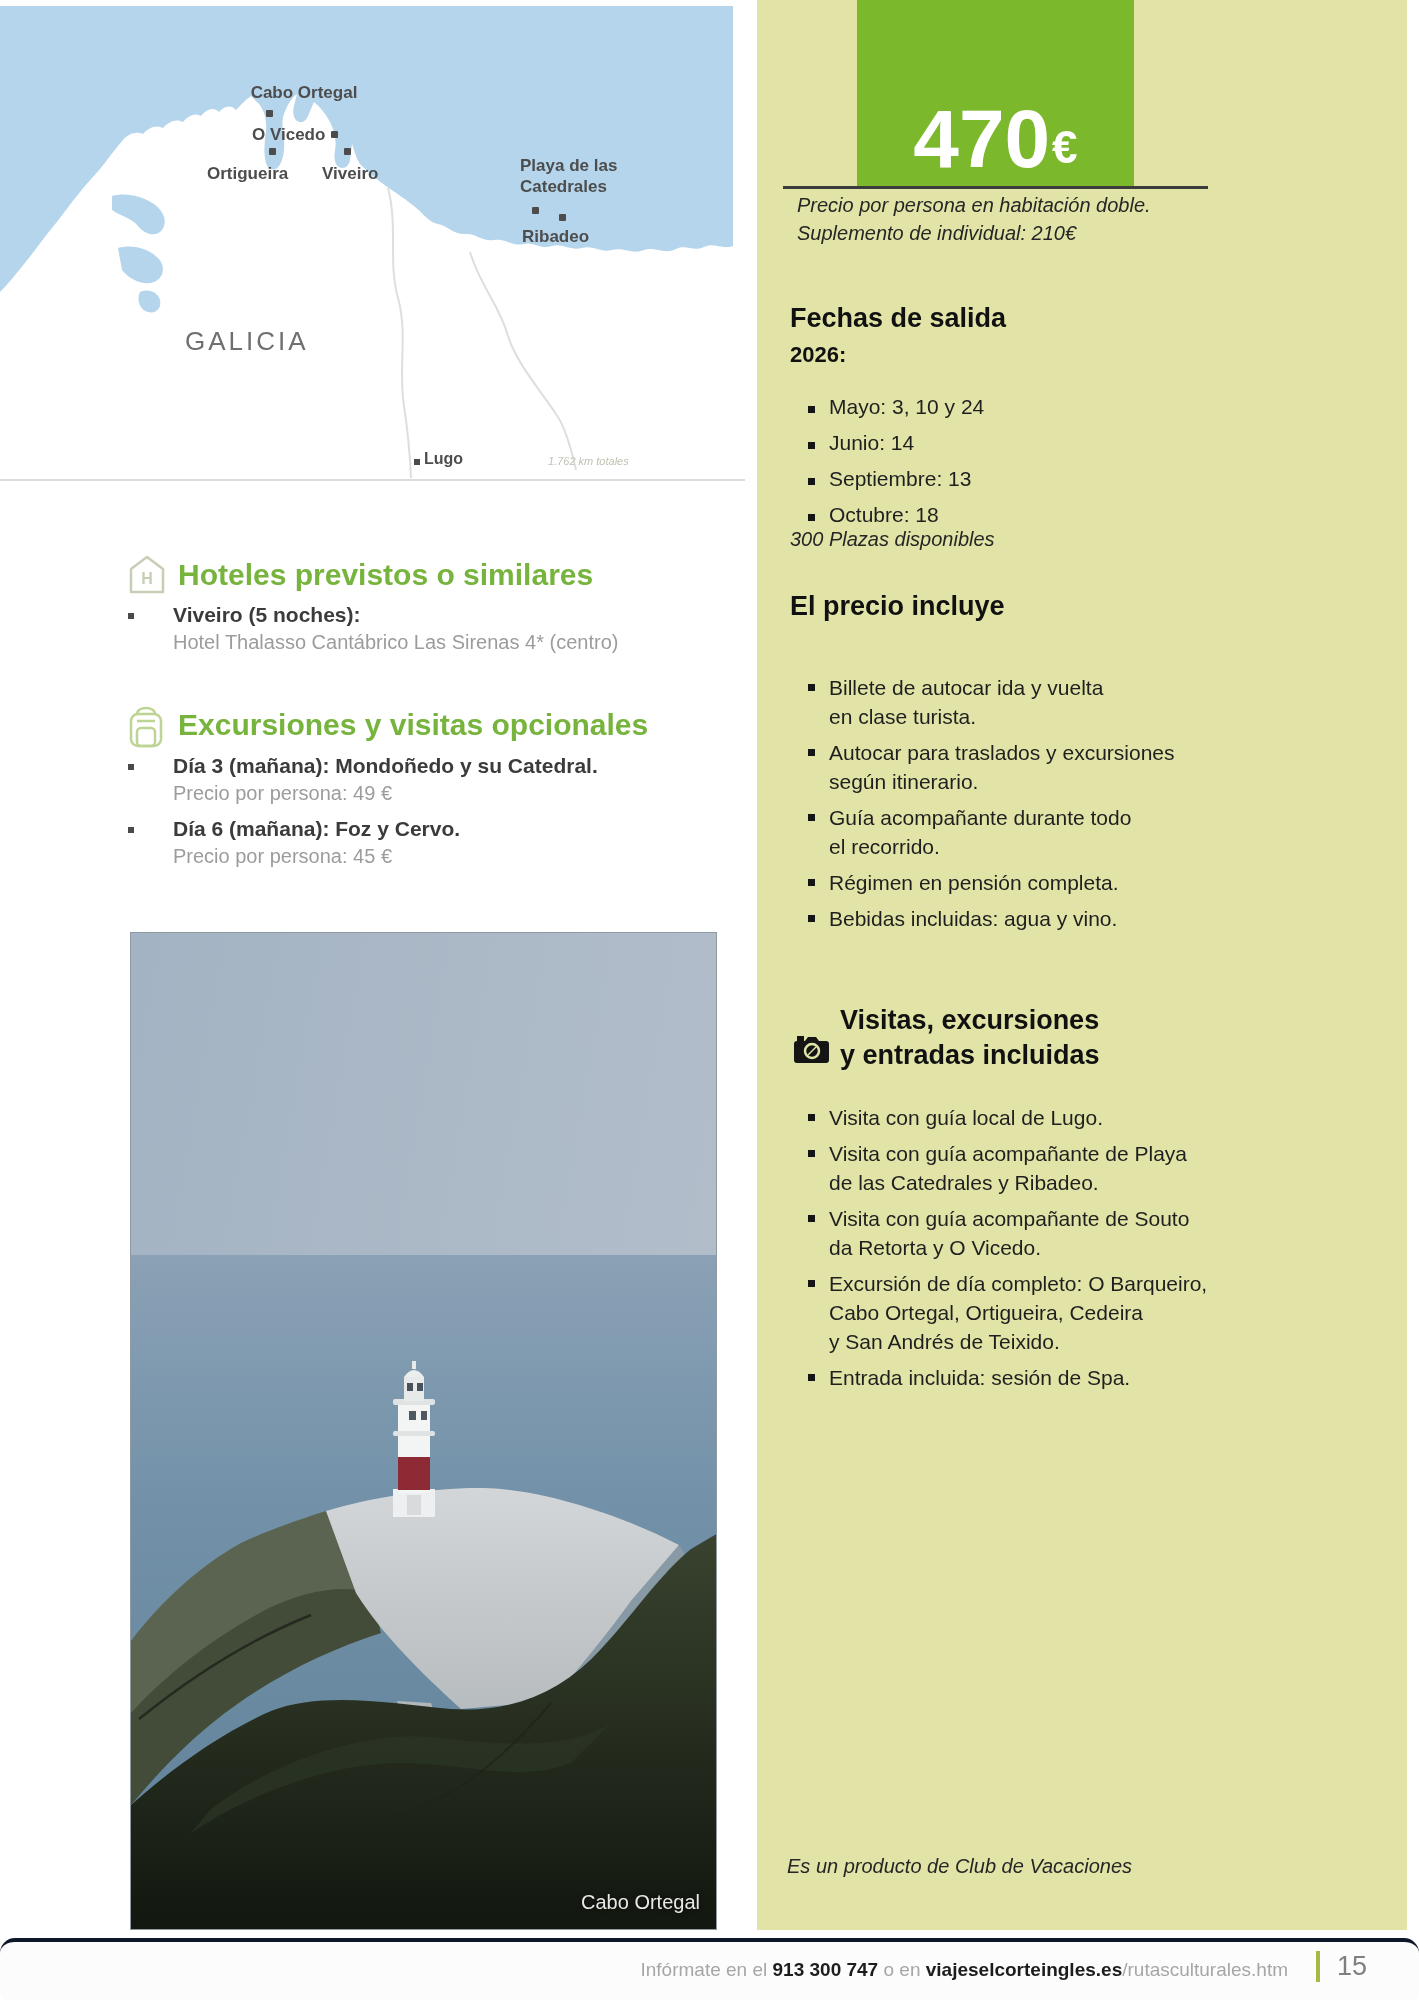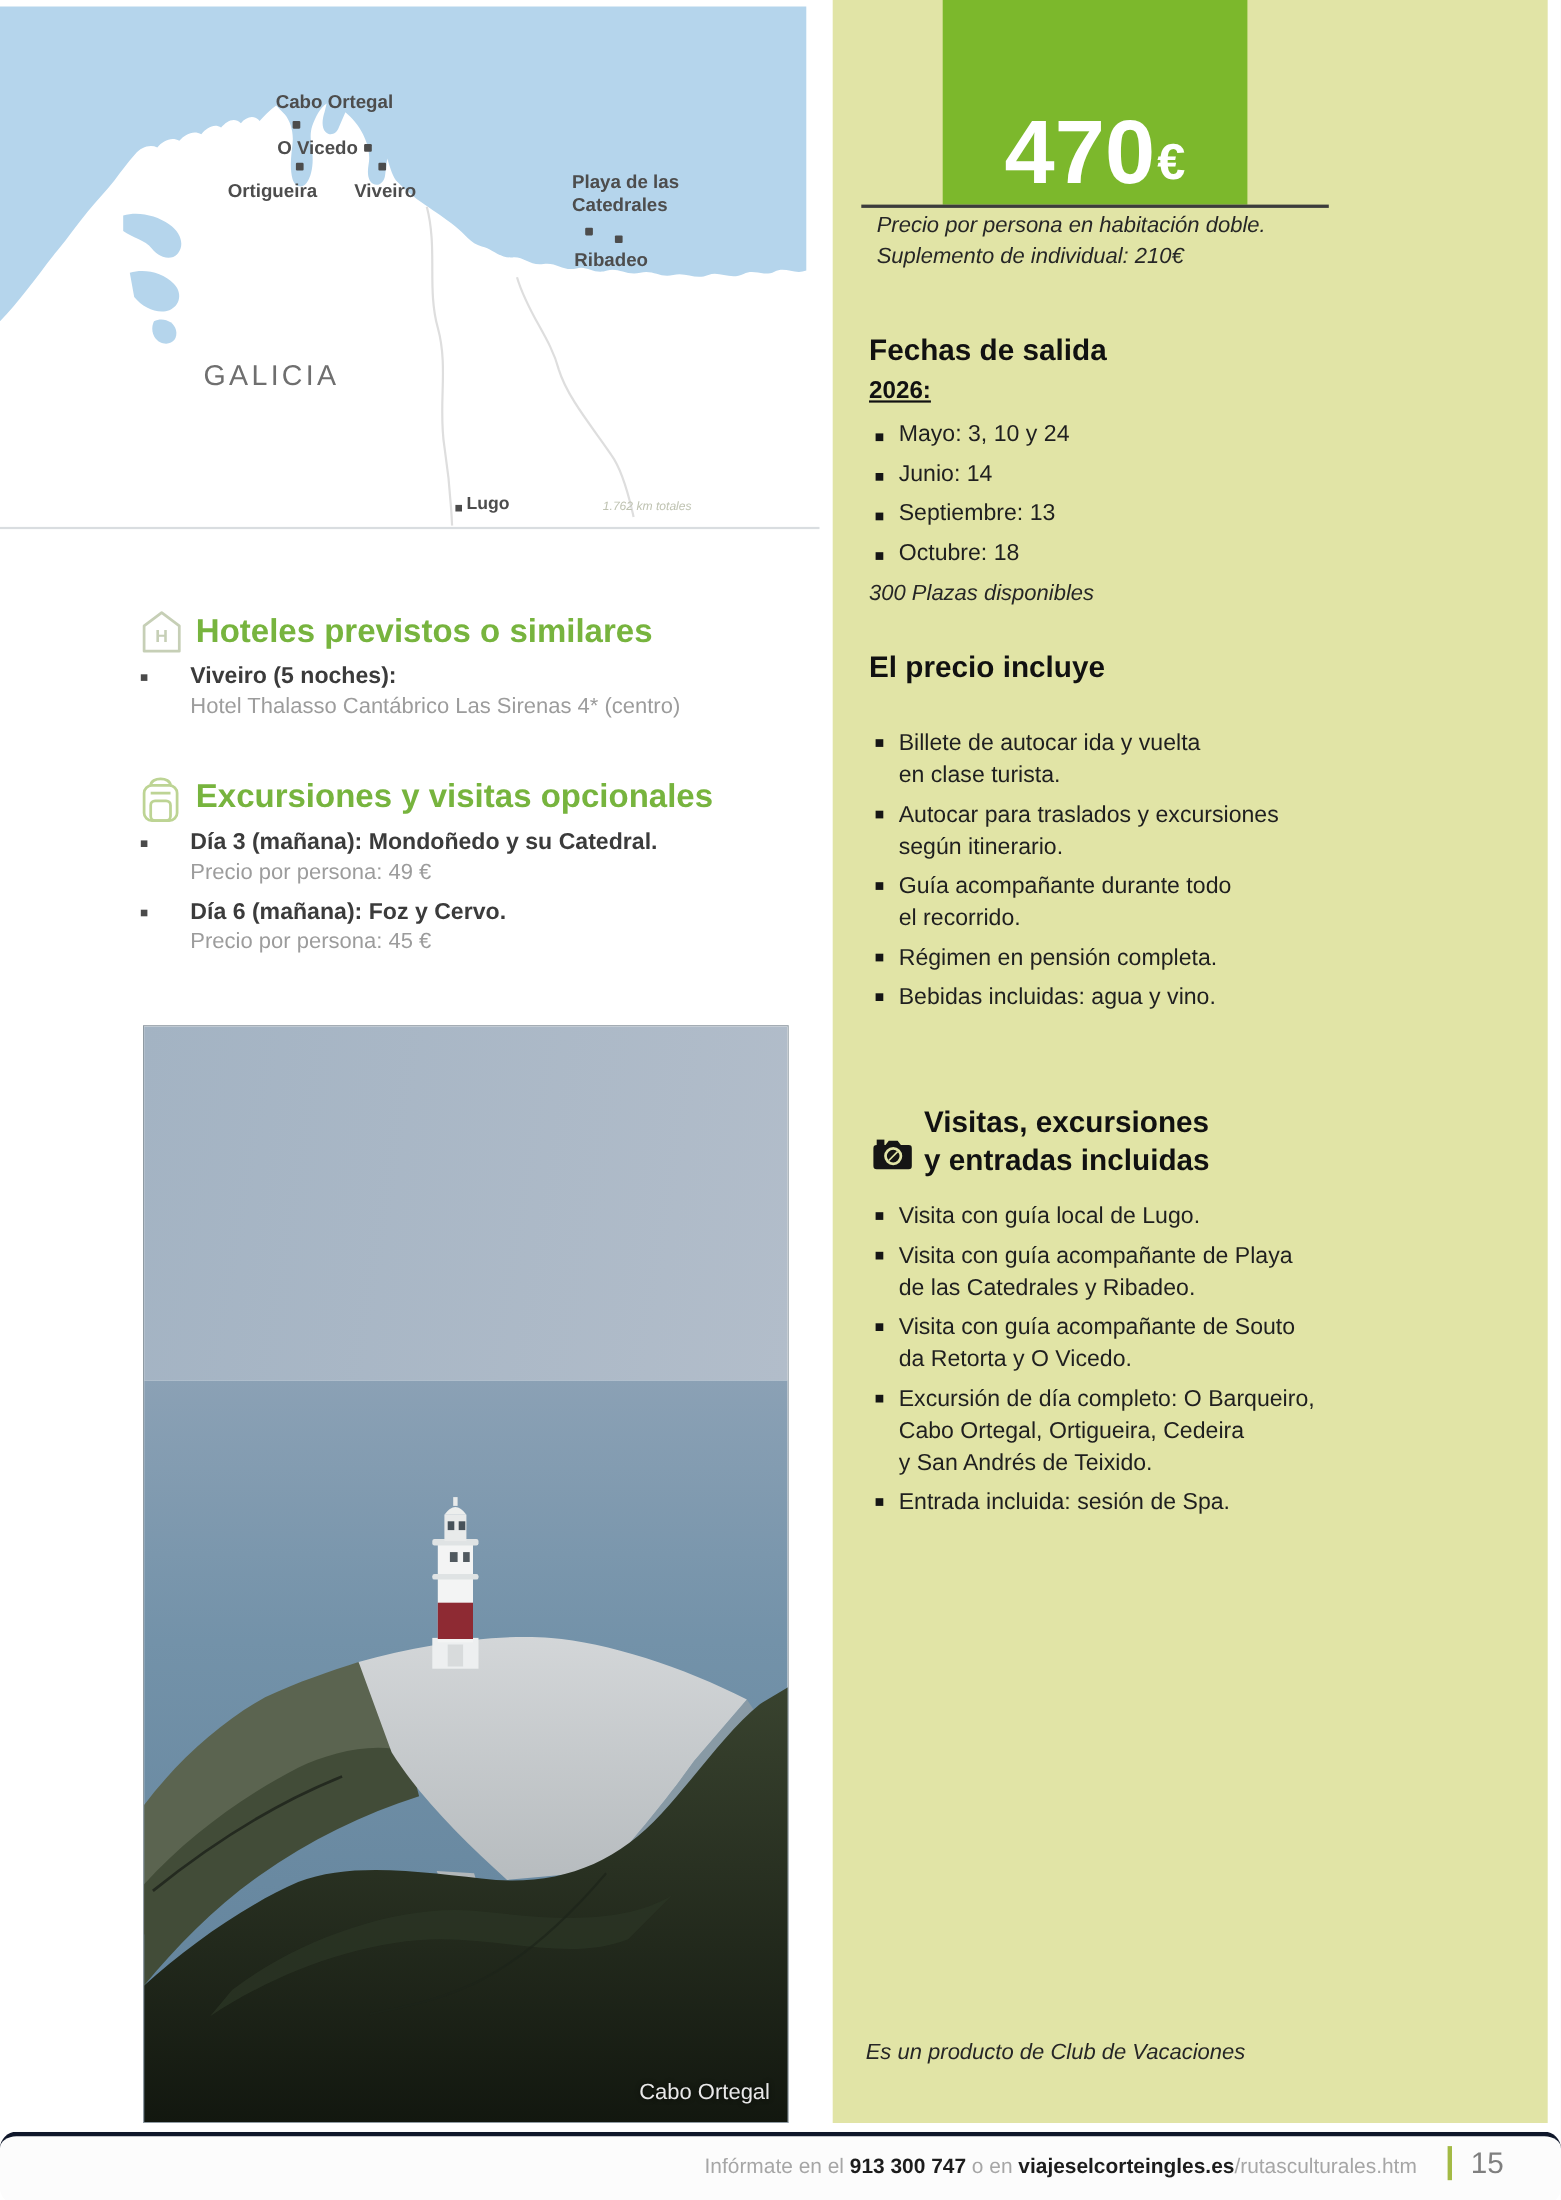--- a/index.html
+++ b/index.html
@@ -42,22 +42,22 @@
 
   
   .panel{position:absolute;left:757px;top:0;width:650px;height:1930px;background:#e1e4a6;}
   .price-box{position:absolute;left:100px;top:0;width:277px;height:186px;display:flex;
              align-items:flex-end;justify-content:center;padding-bottom:12px;box-sizing:border-box;}
   .price-amount{font-size:82px;line-height:70px;font-weight:bold;color:#fff;}
   .price-euro{font-size:46px;font-weight:bold;color:#fff;margin-left:2px;}
   .price-divider{position:absolute;left:26px;top:186px;width:425px;height:3px;background:#3c3c3c;}
   .price-note{position:absolute;left:40px;font-size:20px;font-style:italic;font-weight:500;color:#262626;}
   .panel-h{position:absolute;font-size:27px;font-weight:bold;color:#111;}
-  .panel-sub{position:absolute;font-size:22px;font-weight:bold;color:#111;text-decoration:underline;}
-  .plist{position:absolute;margin:5px;padding:0;list-style:none;}
+  .panel-sub{position:absolute;font-size:22px;font-weight:bold;color:#111;}
+  .plist{position:absolute;margin:17px;padding:0;list-style:none;}
   .plist li{position:relative;padding-left:22px;font-size:21px;color:#1f1f1f;
             line-height:29px;margin-bottom:7px;white-space:pre-line;}
   .plist li::before{content:"";position:absolute;left:1px;top:11px;width:7px;height:7px;background:#151515;}
   .plist.dates li{line-height:24px;margin-bottom:12px;white-space:normal;}
   .panel-italic{position:absolute;font-size:20px;font-style:italic;font-weight:500;color:#262626;}
   .visits-head-line{position:absolute;font-size:27px;font-weight:bold;color:#111;}
 
   
   .footer{position:absolute;left:0;top:1938px;width:1419px;height:62px;background:#fcfcfc;
           border-top:4px solid #0f172a;border-radius:15px;}

